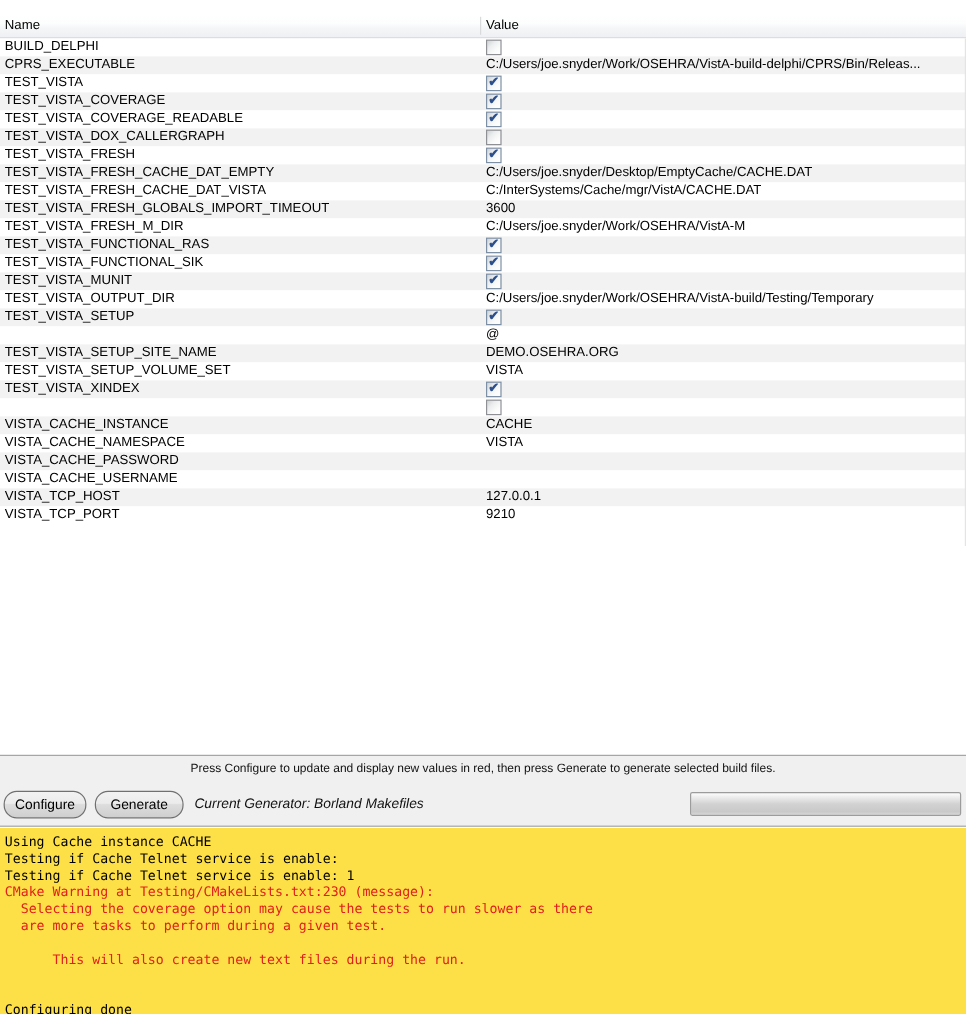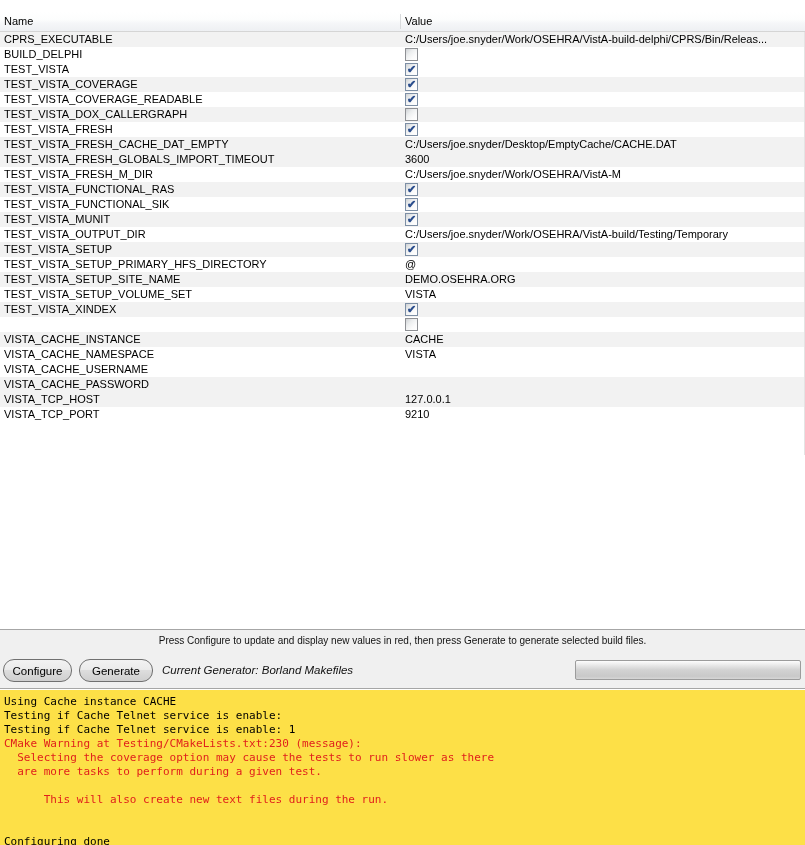--- a/index.html
+++ b/index.html
@@ -50,27 +50,27 @@
 
 <div class="cmake-window">
 
   <div class="cache-table">
     <div class="table-header">
       <div class="col-name">Name</div>
       <div class="header-divider"></div>
       <div class="col-value">Value</div>
     </div>
     <div id="rows">
+        <div class="row">
+          <div class="cell-name">BUILD_DELPHI</div>
+          <div class="cell-value"><span class="checkbox"></span></div>
+        </div>
         <div class="row alt">
           <div class="cell-name">CPRS_EXECUTABLE</div>
           <div class="cell-value">C:/Users/joe.snyder/Work/OSEHRA/VistA-build-delphi/CPRS/Bin/Releas...</div>
-        </div>
-        <div class="row">
-          <div class="cell-name">BUILD_DELPHI</div>
-          <div class="cell-value"><span class="checkbox"></span></div>
         </div>
         <div class="row">
           <div class="cell-name">TEST_VISTA</div>
           <div class="cell-value"><span class="checkbox checked">✔</span></div>
         </div>
         <div class="row alt">
           <div class="cell-name">TEST_VISTA_COVERAGE</div>
           <div class="cell-value"><span class="checkbox checked">✔</span></div>
         </div>
         <div class="row">
@@ -81,20 +81,24 @@
           <div class="cell-name">TEST_VISTA_DOX_CALLERGRAPH</div>
           <div class="cell-value"><span class="checkbox"></span></div>
         </div>
         <div class="row">
           <div class="cell-name">TEST_VISTA_FRESH</div>
           <div class="cell-value"><span class="checkbox checked">✔</span></div>
         </div>
         <div class="row alt">
           <div class="cell-name">TEST_VISTA_FRESH_CACHE_DAT_EMPTY</div>
           <div class="cell-value">C:/Users/joe.snyder/Desktop/EmptyCache/CACHE.DAT</div>
+        </div>
+        <div class="row">
+          <div class="cell-name">TEST_VISTA_FRESH_CACHE_DAT_VISTA</div>
+          <div class="cell-value">C:/InterSystems/Cache/mgr/VistA/CACHE.DAT</div>
         </div>
         <div class="row alt">
           <div class="cell-name">TEST_VISTA_FRESH_GLOBALS_IMPORT_TIMEOUT</div>
           <div class="cell-value">3600</div>
         </div>
         <div class="row">
           <div class="cell-name">TEST_VISTA_FRESH_M_DIR</div>
           <div class="cell-value">C:/Users/joe.snyder/Work/OSEHRA/VistA-M</div>
         </div>
         <div class="row alt">
@@ -111,21 +115,20 @@
         </div>
         <div class="row">
           <div class="cell-name">TEST_VISTA_OUTPUT_DIR</div>
           <div class="cell-value">C:/Users/joe.snyder/Work/OSEHRA/VistA-build/Testing/Temporary</div>
         </div>
         <div class="row alt">
           <div class="cell-name">TEST_VISTA_SETUP</div>
           <div class="cell-value"><span class="checkbox checked">✔</span></div>
         </div>
         <div class="row">
-          <div class="cell-name">TEST_VISTA_SETUP_PRIMARY_HFS_DIRECTORY</div>
           <div class="cell-value">@</div>
         </div>
         <div class="row alt">
           <div class="cell-name">TEST_VISTA_SETUP_SITE_NAME</div>
           <div class="cell-value">DEMO.OSEHRA.ORG</div>
         </div>
         <div class="row">
           <div class="cell-name">TEST_VISTA_SETUP_VOLUME_SET</div>
           <div class="cell-value">VISTA</div>
         </div>
@@ -137,26 +140,26 @@
           <div class="cell-value"><span class="checkbox"></span></div>
         </div>
         <div class="row alt">
           <div class="cell-name">VISTA_CACHE_INSTANCE</div>
           <div class="cell-value">CACHE</div>
         </div>
         <div class="row">
           <div class="cell-name">VISTA_CACHE_NAMESPACE</div>
           <div class="cell-value">VISTA</div>
         </div>
+        <div class="row alt">
+          <div class="cell-name">VISTA_CACHE_PASSWORD</div>
+          <div class="cell-value"></div>
+        </div>
         <div class="row">
           <div class="cell-name">VISTA_CACHE_USERNAME</div>
-          <div class="cell-value"></div>
-        </div>
-        <div class="row alt">
-          <div class="cell-name">VISTA_CACHE_PASSWORD</div>
           <div class="cell-value"></div>
         </div>
         <div class="row alt">
           <div class="cell-name">VISTA_TCP_HOST</div>
           <div class="cell-value">127.0.0.1</div>
         </div>
         <div class="row">
           <div class="cell-name">VISTA_TCP_PORT</div>
           <div class="cell-value">9210</div>
         </div>

